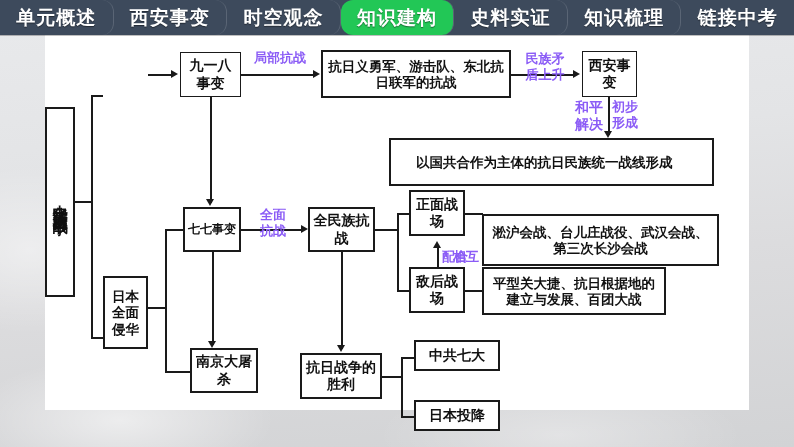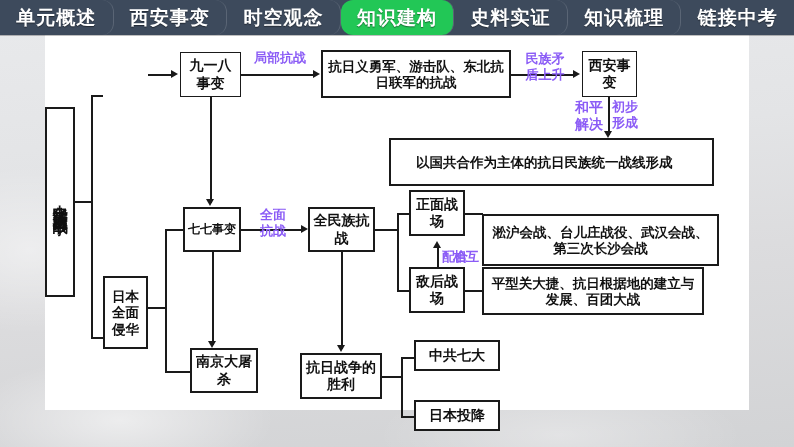--- a/index.html
+++ b/index.html
@@ -195,21 +195,21 @@
 
     <div class="ln v" style="left:392px; top:211px; height:29px;"></div>
     <div class="arrowhead up" style="left:387.5px; top:206px;"></div>
     <div class="arrowhead down" style="left:387.5px; top:238px;"></div>
     <div class="label" style="left:352px; top:214px; width:36px; font-size:13px; text-align:right;margin-left:46px;">相互</div>
     <div class="label" style="left:397px; top:214px; width:40px; font-size:13px; text-align:left;">配合</div>
 
     <div class="node thick" style="left:364px; top:232px; width:56px; height:46px; font-size:14px;">敌后战场</div>
     <div class="ln h" style="left:420px; top:255px; width:18px;"></div>
 
-    <div class="node thick" style="left:437px; top:232px; width:222px; height:48px; font-size:13.5px;">平型关大捷、抗日根据地的建立与发展、百团大战</div>
+    <div class="node thick" style="left:437px; top:232px; width:184px; height:48px; font-size:13.5px;">平型关大捷、抗日根据地的建立与发展、百团大战</div>
 
     <div class="ln v" style="left:167px; top:217px; height:93px;"></div>
     <div class="arrowhead down" style="left:162.5px; top:306px;"></div>
     <div class="node thick" style="left:145px; top:313px; width:68px; height:45px; font-size:14px;">南京大屠杀</div>
 
     <div class="ln v" style="left:296px; top:217px; height:97px;"></div>
     <div class="arrowhead down" style="left:291.5px; top:310px;"></div>
     <div class="node thick" style="left:255px; top:318px; width:82px; height:46px; font-size:14px;">抗日战争的胜利</div>
 
     <div class="ln h" style="left:337px; top:341px; width:20px;"></div>

